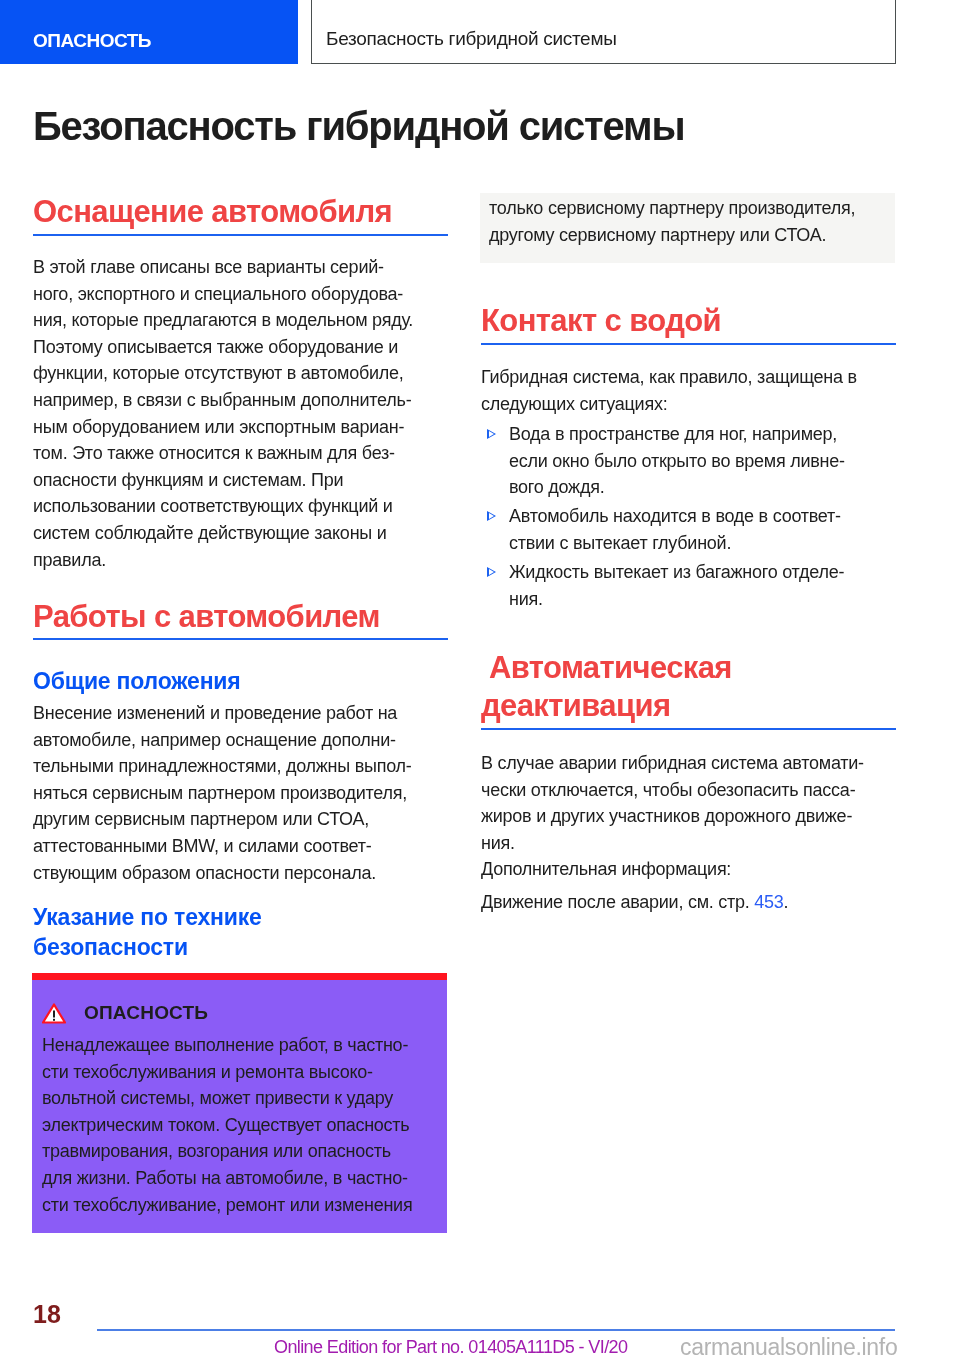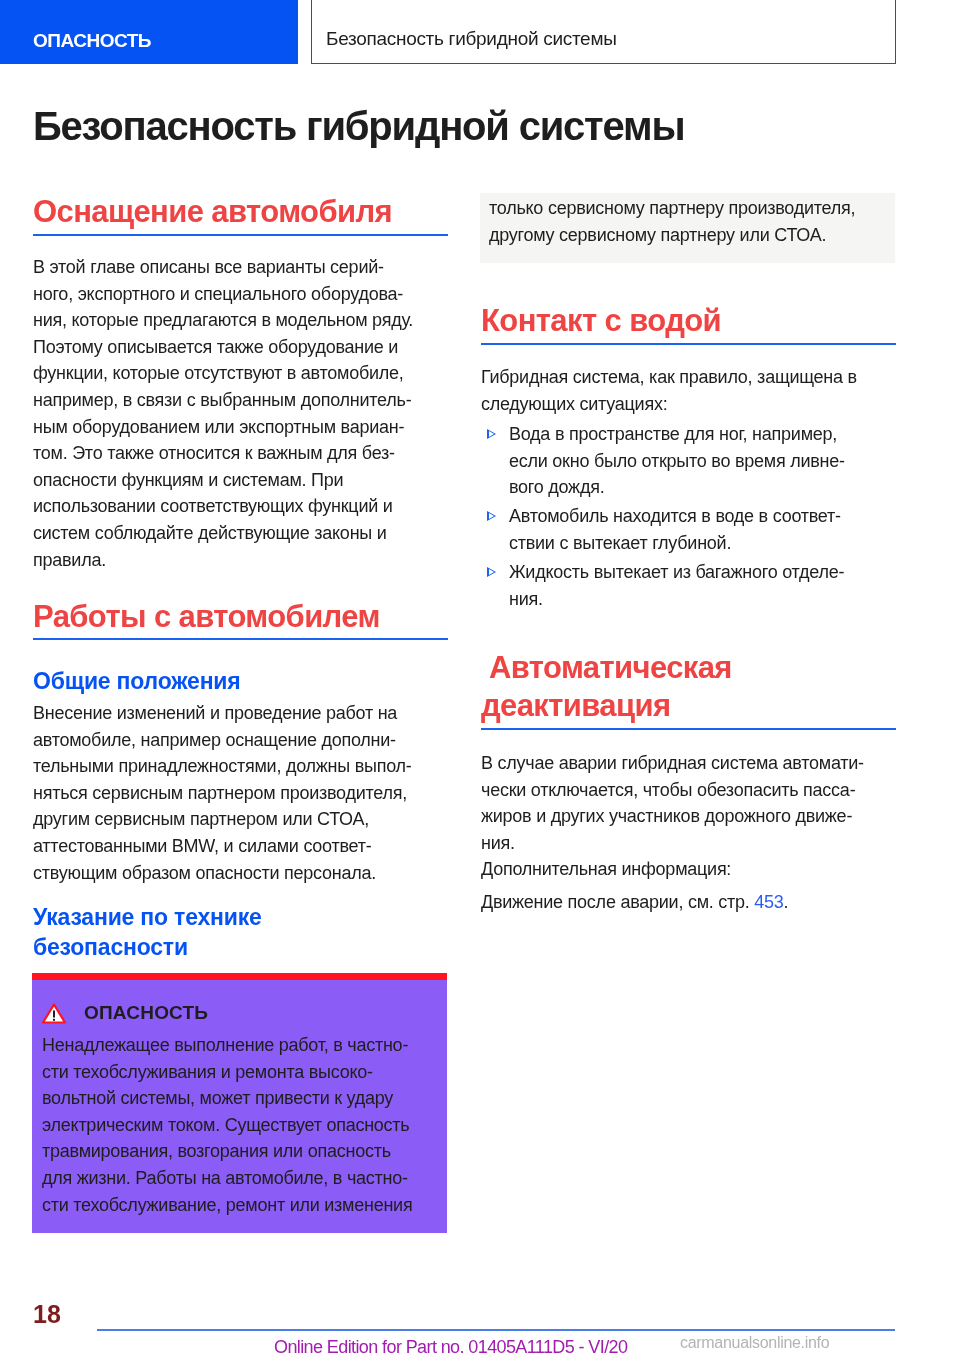--- a/index.html
+++ b/index.html
@@ -37,21 +37,21 @@
   .bullet .tri { position: absolute; left: 6px; top: 8px; width: 0; height: 0; border-top: 5.5px solid transparent; border-bottom: 5.5px solid transparent; border-left: 9px solid #1c62f0; }
   .bullet .tri::after { content: ""; position: absolute; left: -7.5px; top: -3.2px; border-top: 3.2px solid transparent; border-bottom: 3.2px solid transparent; border-left: 5px solid #ffffff; }
   .bullet .txt { position: absolute; left: 28px; font-size: 18px; line-height: 26.6px; letter-spacing: -0.25px; }
   .bullet .line { display: block; white-space: nowrap; }
 
   .link { color: #2a5cf5; }
 
   .page-num { position: absolute; left: 33px; top: 1300px; font-size: 25px; font-weight: bold; color: #7f1d1d; }
   .footer-rule { position: absolute; left: 97px; top: 1329px; width: 798px; height: 2px; background: #4c7fe6; }
   .footer-text { position: absolute; left: 274px; top: 1337px; font-size: 18px; color: #a21caf; letter-spacing: -0.6px; white-space: nowrap; }
-  .watermark { position: absolute; left: 680px; top: 1334px; font-size: 16px; color: #b4b4b4; letter-spacing: -0.3px; white-space: nowrap; }
+  .watermark { position: absolute; left: 680px; top: 1334px; font-size: 23px; color: #b4b4b4; letter-spacing: -0.3px; white-space: nowrap; }
 </style>
 </head>
 <body>
 
 <div class="hdr-tab">
   <span>ОПАСНОСТЬ</span>
 </div>
 <div class="hdr-crumb">
   <span>Безопасность гибридной системы</span>
 </div>

